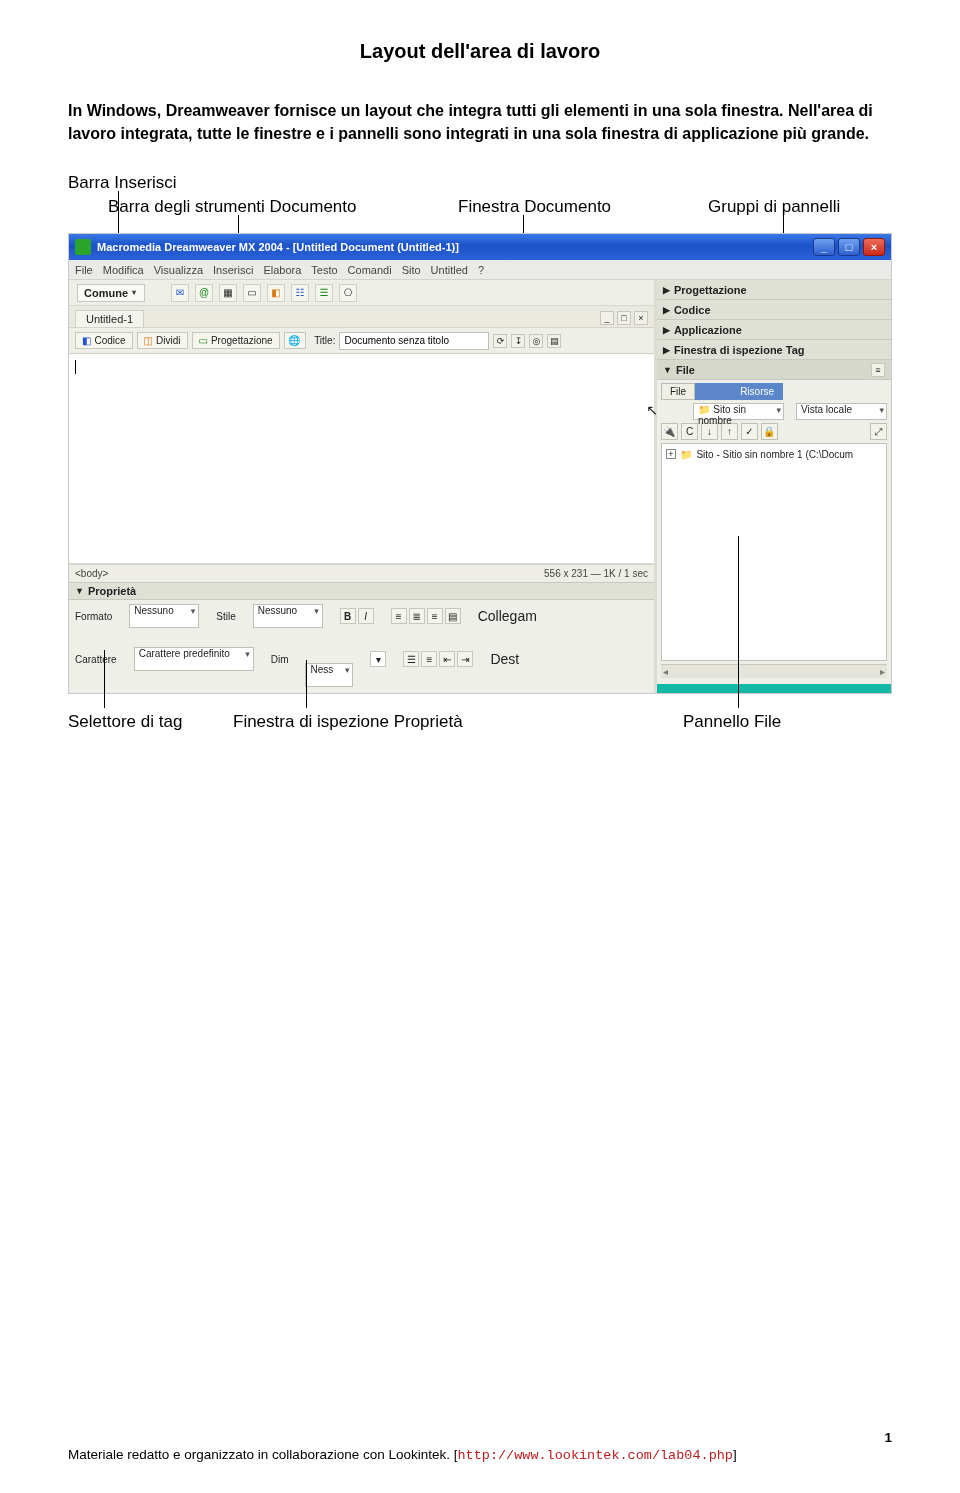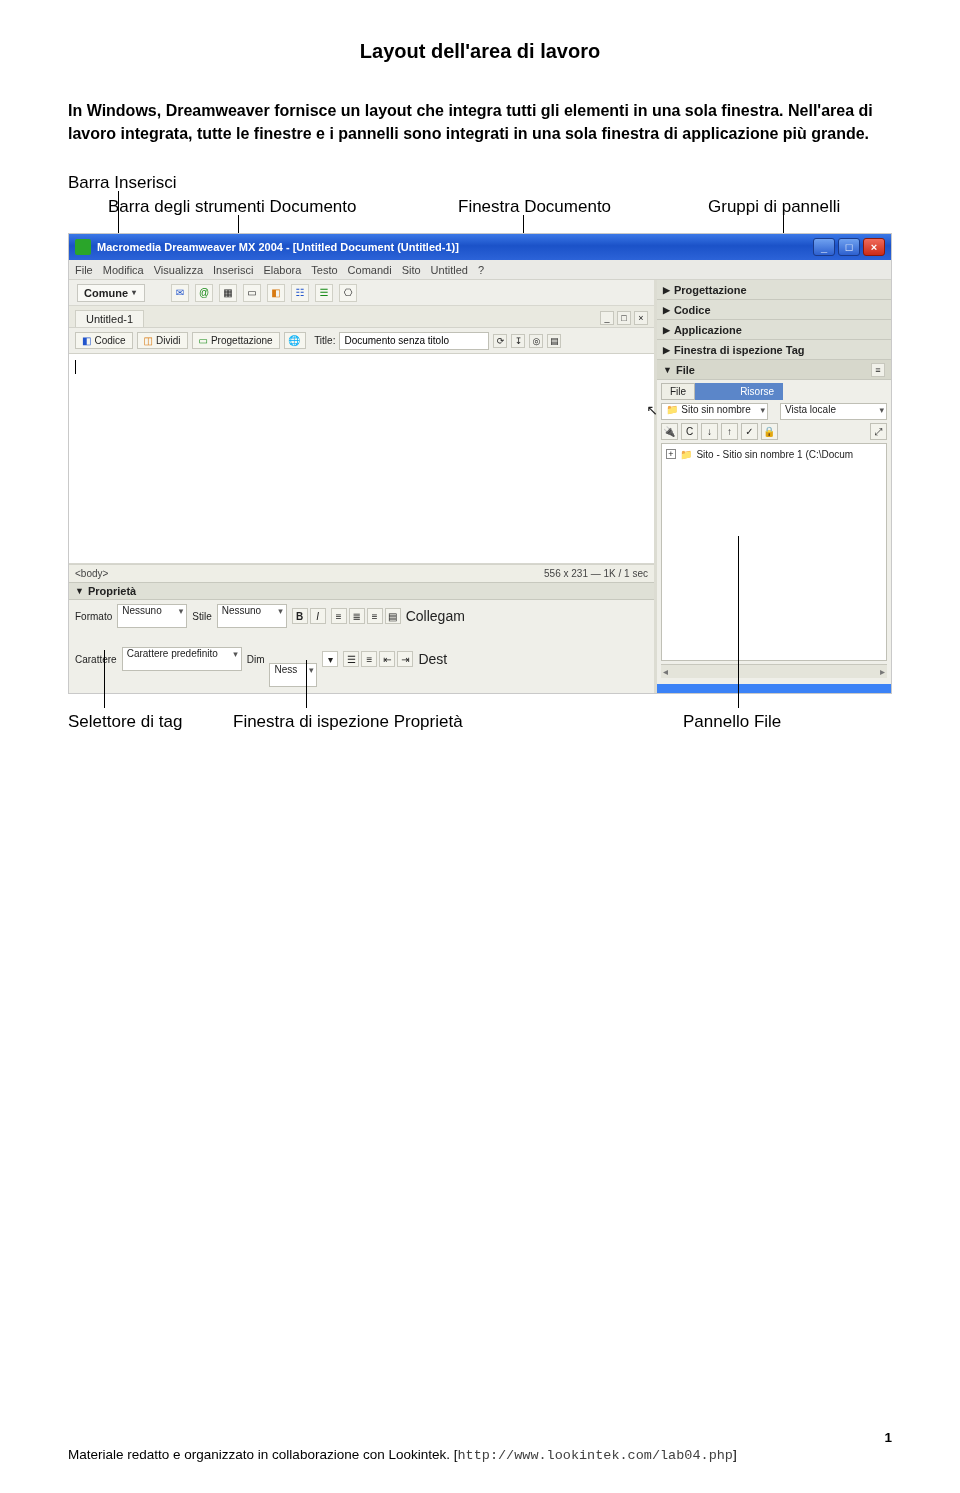--- a/index.html
+++ b/index.html
@@ -29,21 +29,21 @@
   
   .annot-row { position: relative; height: 60px; }
   .annot { position: absolute; font-family: Arial, sans-serif; font-size: 17px; color:#000; white-space: nowrap; }
   .line-v { position: absolute; width: 1px; background:#000; }
 
   
   .shot {
     position: relative;
     width: 824px;
     border: 1px solid #c9c9c9;
-    background: #3b82f6;
+    background: #14b8a6;
     font-family: Tahoma, Arial, sans-serif;
     font-size: 11px;
     color: #222;
   }
   .titlebar {
     height: 26px;
     background: linear-gradient(to bottom,#3b78e7 0%, #1b52c8 45%, #2c63d8 100%);
     display: flex; align-items: center; padding: 0 6px;
     color: #fff; font-weight: bold;
   }
@@ -79,58 +79,58 @@
   .canvas .caret{ position:absolute; left:6px; top:6px; width:1px; height:14px; background:#000;}
   .canvas .pointer{ position:absolute; right:-4px; top:48px; font-size:14px;}
 
   .status-row {height:18px; background:#eeeee6; border-top:1px solid #d4d4cb; display:flex; align-items:center; padding:0 6px; font-size:10px; color:#444;}
   .status-row .sep{flex:1;}
 
   .prop-panel { background:#efefe9;}
   .panel-head{ height:18px; background:#dfe0d6; border-top:1px solid #c7c8be; border-bottom:1px solid #c7c8be; display:flex; align-items:center; padding:0 6px; font-weight:bold; font-size:11px;}
   .panel-head .arrow{ font-size:9px; margin-right:4px;}
   .prop-body{ padding:4px 6px 6px 6px; display:flex; flex-direction:column; gap:3px;}
-  .prop-line{ display:flex; align-items:center; gap:5px; font-size:10px;}
+  .prop-line{ display:flex; align-items:center; gap:17px; font-size:10px;}
   .combo{ border:1px solid #bfbfb5; background:#fff; height:24px; padding:0 16px 0 4px; font-size:10px; position:relative;}
   .combo::after{content:"▾"; position:absolute; right:3px; top:1px; font-size:9px; color:#555;}
   .iconset{ display:flex; gap:2px;}
   .fmt-ico{ width:16px; height:16px; border:1px solid #c7c7bd; background:#f4f4ed; display:inline-flex; align-items:center; justify-content:center; font-size:10px;}
   .fmt-ico b{font-weight:bold;}
   .link-label{font-size:14px;}
 
   
   .rp-head{height:20px; background:#dfe0d6; border-bottom:1px solid #c7c8be; display:flex; align-items:center; padding:0 6px; font-size:11px; font-weight:bold;}
   .rp-head .tri2{font-size:9px; margin-right:4px;}
   .rp-head.active{ background:#d7d8cc;}
   .rp-file-body{ background:#efefe9; padding:3px 4px 6px 4px; display:flex; flex-direction:column; gap:3px; font-size:10px;}
   .tabs-mini{display:flex; gap:0;}
   .tab-mini{padding:2px 8px; border:1px solid #bcbcb2; background:#efefe6; font-size:10px;}
   .tab-mini.active{ background:#5b86c9; color:#fff; border-color:#5b86c9;padding-left:44px;}
-  .file-row{display:flex; gap:12px; align-items:flex-end;}
+  .file-row{display:flex; gap:12px; align-items:flex-end;margin-left:32px;}
   .combo-sm{ border:1px solid #bfbfb5; background:#fff; height:17px; padding:0 14px 0 4px; font-size:10px; min-width:90px; position:relative;}
   .combo-sm::after{content:"▾"; position:absolute; right:2px; top:1px; font-size:9px; color:#555;}
   .file-toolbar{display:flex; gap:3px;}
   .file-ico{width:17px;height:17px;border:1px solid #c0c0b6;background:#f3f3ec;display:inline-flex;align-items:center;justify-content:center;font-size:10px;}
   .file-tree{background:#fff;border:1px solid #c0c0b6; height:218px; padding:2px 4px;}
   .tree-row{display:flex;align-items:center;gap:4px;font-size:10px;height:16px;}
   .fold{width:10px;height:10px;border:1px solid #888;display:inline-flex;align-items:center;justify-content:center;font-size:9px;}
   .folder{color:#d8a21a;}
   .hscroll{height:14px;background:#e4e4da;border-top:1px solid #c7c7bd;display:flex;align-items:center;justify-content:space-between;padding:0 2px;font-size:10px;color:#777;}
 
   
   .footer {
     position: absolute;
     bottom: 30px;
     left: 68px; right: 68px;
     font-size: 13.5px;
     color: #000;
   }
   .footer .l1 { font-weight:bold; }
   .footer .l2 { }
-  .footer .url { font-family: "Courier New", monospace; color:#404040; }
+  .footer .url { font-family: "Courier New", monospace; color:#b91c1c; }
   .footer .pagenum { position:absolute; right:0; bottom:18px; font-weight:bold;}
 </style>
 </head>
 <body>
 
 <h1 class="page-title">Layout dell'area di lavoro</h1>
 
 <p class="intro">In Windows, Dreamweaver fornisce un layout che integra tutti gli elementi in una sola finestra. Nell'area di lavoro integrata, tutte le finestre e i pannelli sono integrati in una sola finestra di applicazione più grande.</p>
 
 <div class="annot-row">

